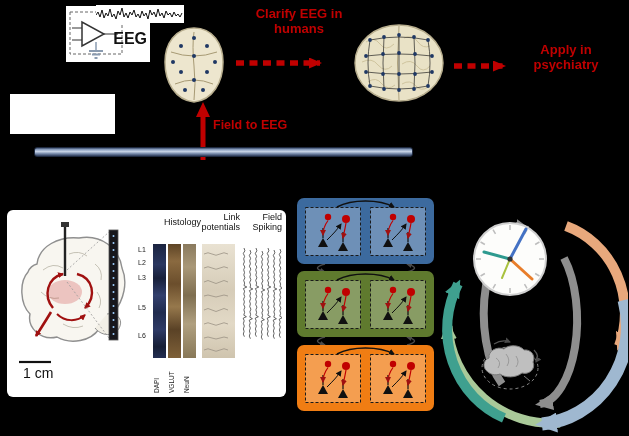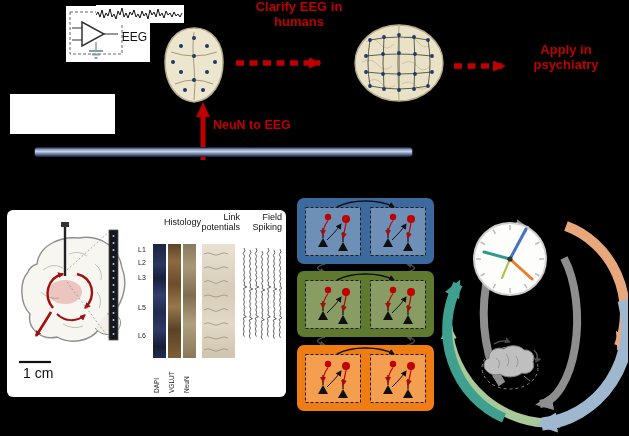--- a/index.html
+++ b/index.html
@@ -71,21 +71,21 @@
       <rect x="4" y="6" width="52" height="42" fill="none" stroke="#666" stroke-width="1" stroke-dasharray="3 2"></rect>
       <polygon points="16,16 16,40 38,28" fill="#fff" stroke="#333" stroke-width="1.5"></polygon>
       <line x1="6" y1="22" x2="16" y2="22" stroke="#333" stroke-width="1"></line>
       <line x1="6" y1="34" x2="16" y2="34" stroke="#333" stroke-width="1"></line>
       <line x1="38" y1="28" x2="52" y2="28" stroke="#333" stroke-width="1"></line>
       <line x1="30" y1="36" x2="30" y2="45" stroke="#8a9bb0" stroke-width="1.5"></line>
       <line x1="23" y1="45" x2="37" y2="45" stroke="#8a9bb0" stroke-width="2"></line>
       <line x1="26" y1="48.5" x2="34" y2="48.5" stroke="#8a9bb0" stroke-width="2"></line>
       <line x1="28.5" y1="52" x2="31.5" y2="52" stroke="#8a9bb0" stroke-width="2"></line>
     </svg>
-    <div class="abs" style="right:3px;top:24px;font-weight:400;font-size:12px;color:#111">EEG</div>
+    <div class="abs" style="right:3px;top:24px;font-weight:700;font-size:16px;color:#111">EEG</div>
   </div>
 
   <div class="abs" style="left:96px;top:5px;width:88px;height:18px;background:#fff">
     <svg width="88" height="18">
       <polyline fill="none" stroke="#111" stroke-width="1" points="0,10 2,7 4,12 6,5 8,13 10,8 12,11 14,4 16,12 18,9 20,14 22,6 24,10 26,3 28,12 30,8 32,13 34,7 36,10 38,5 40,12 42,9 44,13 46,6 48,11 50,8 52,14 54,5 56,10 58,7 60,12 62,4 64,11 66,8 68,13 70,6 72,10 74,8 76,12 78,7 80,11 82,9 84,12 86,8"></polyline>
     </svg>
   </div>
 
   <div class="abs" style="left:160px;top:26px;width:68px;height:78px">
     <svg width="68" height="78" viewBox="0 0 68 78">
@@ -102,21 +102,21 @@
           <circle cx="55" cy="36" r="2"></circle>
         <circle cx="21" cy="46" r="2"></circle>
           <circle cx="47" cy="46" r="2"></circle>
           <circle cx="34" cy="54" r="2"></circle>
         <circle cx="25" cy="64" r="2"></circle>
           <circle cx="43" cy="64" r="2"></circle>
       </g>
     </svg>
   </div>
 
-  <div class="abs red-label" style="left:246px;top:0;width:106px">Clarify EEG in humans</div>
+  <div class="abs red-label" style="left:246px;top:7px;width:106px">Clarify EEG in humans</div>
 
   <svg class="abs" style="left:234px;top:55px" width="102" height="16">
     <line x1="2" y1="8" x2="86" y2="8" stroke="#C00000" stroke-width="5.5" stroke-dasharray="8 5.5" marker-end="url(#ar-red-big)"></line>
   </svg>
 
   <div class="abs" style="left:352px;top:22px;width:94px;height:82px">
     <svg width="94" height="82" viewBox="0 0 94 82">
       <ellipse cx="47" cy="41" rx="44" ry="38" fill="#E9E2C6" stroke="#B8AE8E" stroke-width="1.4"></ellipse>
       <path d="M47 4 Q 44 41 47 78" stroke="#B0A480" fill="none" stroke-width="1"></path>
       <g stroke="#CFC49E" fill="none" stroke-width="1">
@@ -167,21 +167,21 @@
     <line x1="2" y1="8" x2="52" y2="8" stroke="#C00000" stroke-width="5.5" stroke-dasharray="8 5.5" marker-end="url(#ar-red-big)"></line>
   </svg>
 
   <div class="abs red-label" style="left:518px;top:43px;width:96px">Apply in psychiatry</div>
 
   <div class="abs" style="left:10px;top:94px;width:105px;height:40px;background:#fff"></div>
 
   <svg class="abs" style="left:196px;top:102px" width="14" height="58">
     <polygon points="7,0 14,15 9.5,15 9.5,58 4.5,58 4.5,15 0,15" fill="#C00000"></polygon>
   </svg>
-  <div class="abs red-label" style="left:213px;top:118px;width:90px;text-align:left;font-size:12.5px">NeuN to EEG</div>
+  <div class="abs red-label" style="left:213px;top:118px;width:90px;text-align:left;font-size:12.5px">Field to EEG</div>
 
   <div class="abs" style="left:34px;top:147px;width:379px;height:10px;border:1px solid #1F2A40;border-radius:3px;background:linear-gradient(180deg,#3D4E6E 0%,#8FA3C2 20%,#C7D3E6 45%,#7487A8 72%,#2E3C5A 100%)"></div>
 
   <div class="abs panel" style="left:7px;top:210px;width:279px;height:187px">
 
     <svg class="abs" style="left:0;top:10px" width="128" height="160" viewBox="0 0 128 160">
       <path d="M30 44 C 32 26 52 16 72 18 C 94 14 112 28 115 48 C 121 62 117 80 107 92 C 111 102 102 112 92 109 C 84 121 64 125 50 117 C 34 121 20 108 23 94 C 13 84 12 62 21 52 C 23 47 26 45 30 44 Z" fill="#F8F6F0" stroke="#8F8F8F" stroke-width="1.4"></path>
       <path d="M88 108 C 96 118 110 116 113 106 C 116 98 108 92 100 94" fill="#F2EFE6" stroke="#8F8F8F" stroke-width="1"></path>
       <g stroke="#B8B4A6" fill="none" stroke-width="0.8">
         <path d="M36 50 q10 -8 20 -2"></path>

